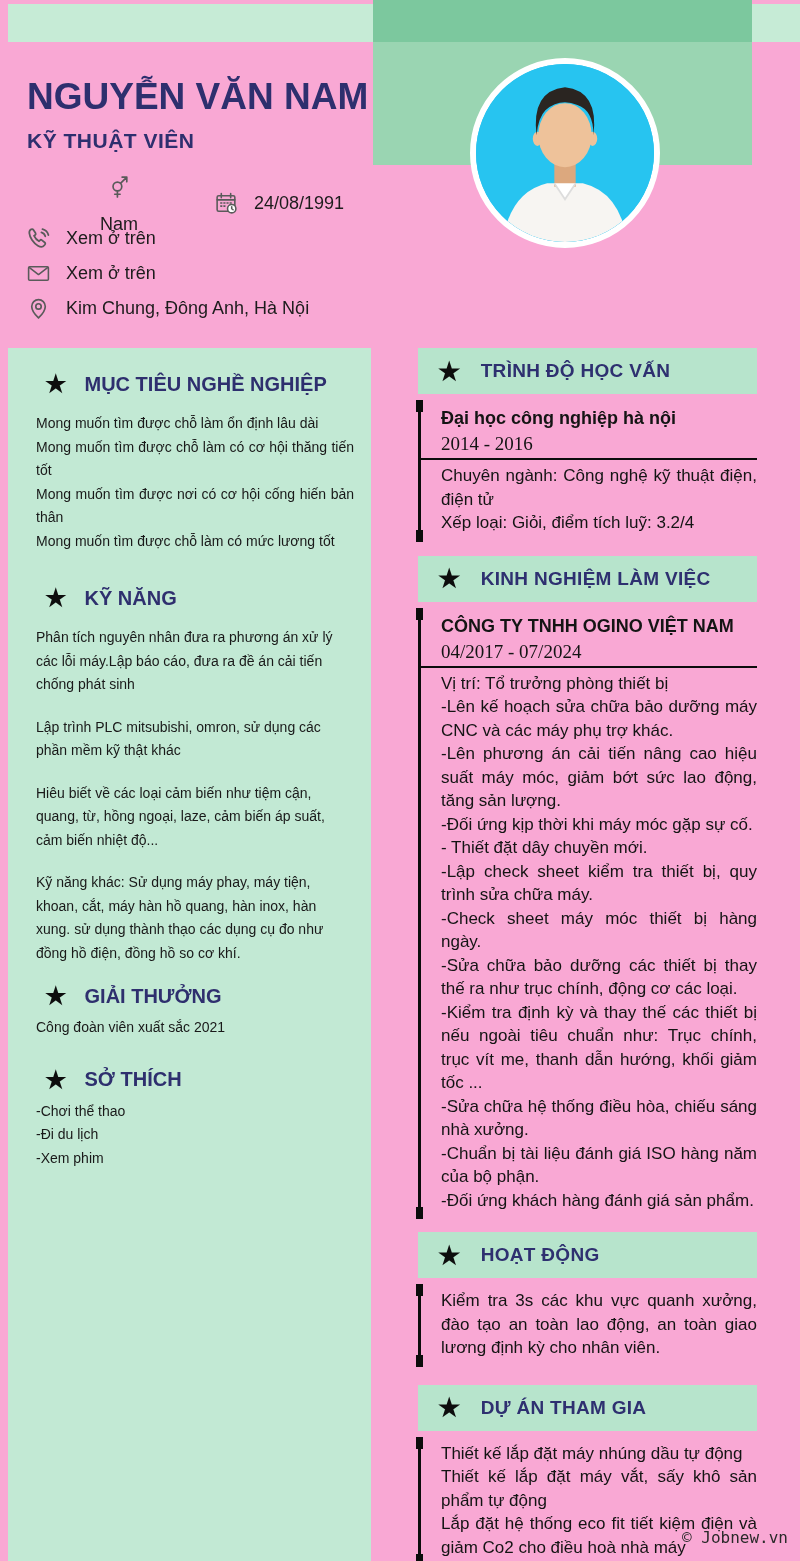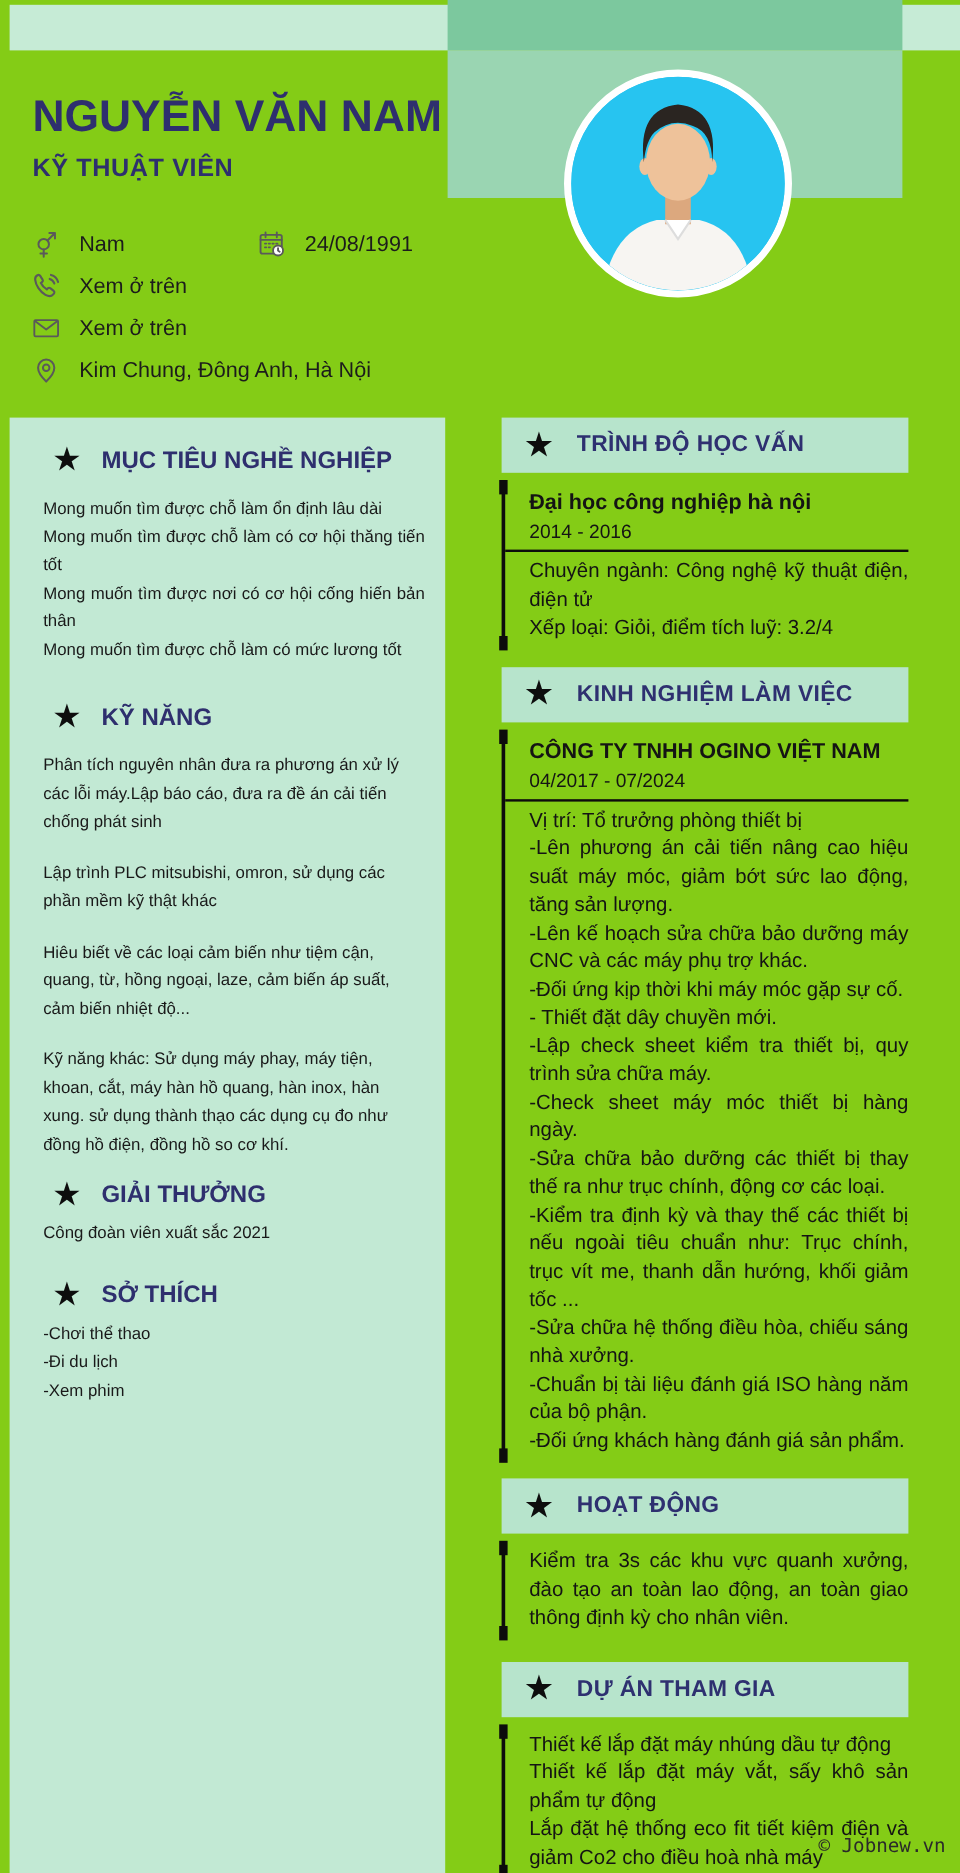--- a/index.html
+++ b/index.html
@@ -1,38 +1,38 @@
 <!DOCTYPE html>
 <html><head>
 <meta charset="utf-8">
 <style>
   html,body { margin:0; padding:0; background:#fff; }
   .page {
-    position:relative; width:800px; height:1561px; background:#84cc16;
+    position:relative; width:800px; height:1561px; background:#f9a8d4;
     overflow:hidden; font-family:"Liberation Sans", sans-serif;
   }
   
   .bar-top   { position:absolute; left:8px;   top:4px;  width:792px; height:38px;  background:#c6ebd6; }
   .block-dark{ position:absolute; left:373px; top:0;    width:379px; height:42px;  background:#7cc89e; }
   .block-mid { position:absolute; left:373px; top:42px; width:379px; height:123px; background:#9ad5b2; }
   .avatar {
     position:absolute; left:470px; top:58px; width:178px; height:178px;
     border-radius:50%; border:6px solid #ffffff; background:#27c4f0; overflow:hidden;
   }
   .avatar svg { display:block; width:100%; height:100%; }
 
   
   .name     { position:absolute; left:27px; top:76px;  font-size:37px; font-weight:bold; color:#2e2f6e; }
   .jobtitle { position:absolute; left:27px; top:129px; font-size:21px; font-weight:bold; color:#2e2f6e; letter-spacing:.5px;text-align:center; }
 
   
   .info { position:absolute; left:25px; top:186px; width:430px; font-size:18px; color:#1c1c1c; }
   .irow { display:flex; align-items:center; height:35px; }
   .icell { display:flex; align-items:center; gap:14px; }
-  .icell.first { width:188px; }
+  .icell.first { width:188px;flex-direction:column; }
   .ico { width:27px; height:27px; display:flex; align-items:center; justify-content:center; flex:0 0 27px; }
   .ico svg { width:25px; height:25px; }
 
   
   .panel {
     position:absolute; left:8px; top:348px; width:363px; height:1213px;
     background:#c2e9d4; box-sizing:border-box; padding-top:24px;
   }
   .lsec-h { display:flex; align-items:center; gap:18px; padding-left:37px; color:#2e2f6e; font-weight:bold; font-size:20px; }
   .star { color:#0d0d0d; font-size:24px; line-height:1; font-style:normal; }
@@ -61,21 +61,21 @@
   .entry {
     position:relative; border-left:3px solid #0c0c0c; padding:2px 0 4px 20px;
     margin-top:9px; font-size:17px; line-height:23.5px; color:#141414;
   }
   .entry::before, .entry::after {
     content:""; position:absolute; left:-5px; width:7px; height:12px; background:#0c0c0c;
   }
   .entry::before { top:-3px; }
   .entry::after  { bottom:-3px; }
   .ename   { font-weight:bold; font-size:18px; line-height:26px; }
-  .eperiod { font-size:16px; line-height:25px; }
+  .eperiod { font-size:19px; line-height:25px;font-family:Liberation Serif, serif; }
   hr.ediv  { border:none; border-top:2.5px solid #0c0c0c; margin:2px 0 4px -20px; }
   .dline { text-align:justify; }
 
   .footer {
     position:absolute; right:12px; top:1528px;
     font-family:"DejaVu Sans Mono", monospace; font-size:16px; color:#2a2a2a;
   }
 </style>
 </head>
 <body>
@@ -226,41 +226,41 @@
     <div class="sbar mt-b2">
       <span class="star">★</span>
       <span>KINH NGHIỆM LÀM VIỆC</span>
     </div>
     <div class="entry">
       <div class="ename">CÔNG TY TNHH OGINO VIỆT NAM</div>
       <div class="eperiod">04/2017 - 07/2024</div>
       <hr class="ediv">
       <div>
           <div class="dline">Vị trí: Tổ trưởng phòng thiết bị</div>
+          <div class="dline">-Lên kế hoạch sửa chữa bảo dưỡng máy CNC và các máy phụ trợ khác.</div>
           <div class="dline">-Lên phương án cải tiến nâng cao hiệu suất máy móc, giảm bớt sức lao động, tăng sản lượng.</div>
-          <div class="dline">-Lên kế hoạch sửa chữa bảo dưỡng máy CNC và các máy phụ trợ khác.</div>
           <div class="dline">-Đối ứng kịp thời khi máy móc gặp sự cố.</div>
           <div class="dline">- Thiết đặt dây chuyền mới.</div>
           <div class="dline">-Lập check sheet kiểm tra thiết bị, quy trình sửa chữa máy.</div>
           <div class="dline">-Check sheet máy móc thiết bị hàng ngày.</div>
           <div class="dline">-Sửa chữa bảo dưỡng các thiết bị thay thế ra như trục chính, động cơ các loại.</div>
           <div class="dline">-Kiểm tra định kỳ và thay thế các thiết bị nếu ngoài tiêu chuẩn như: Trục chính, trục vít me, thanh dẫn hướng, khối giảm tốc ...</div>
           <div class="dline">-Sửa chữa hệ thống điều hòa, chiếu sáng nhà xưởng.</div>
           <div class="dline">-Chuẩn bị tài liệu đánh giá ISO hàng năm của bộ phận.</div>
           <div class="dline">-Đối ứng khách hàng đánh giá sản phẩm.</div>
         </div>
     </div>
 
     <div class="sbar mt-b3">
       <span class="star">★</span>
       <span>HOẠT ĐỘNG</span>
     </div>
     <div class="entry">
       <div>
-          <div class="dline">Kiểm tra 3s các khu vực quanh xưởng, đào tạo an toàn lao động, an toàn giao thông định kỳ cho nhân viên.</div>
+          <div class="dline">Kiểm tra 3s các khu vực quanh xưởng, đào tạo an toàn lao động, an toàn giao lương định kỳ cho nhân viên.</div>
         </div>
     </div>
 
     <div class="sbar mt-b4">
       <span class="star">★</span>
       <span>DỰ ÁN THAM GIA</span>
     </div>
     <div class="entry">
       <div>
           <div class="dline">Thiết kế lắp đặt máy nhúng dầu tự động</div>

